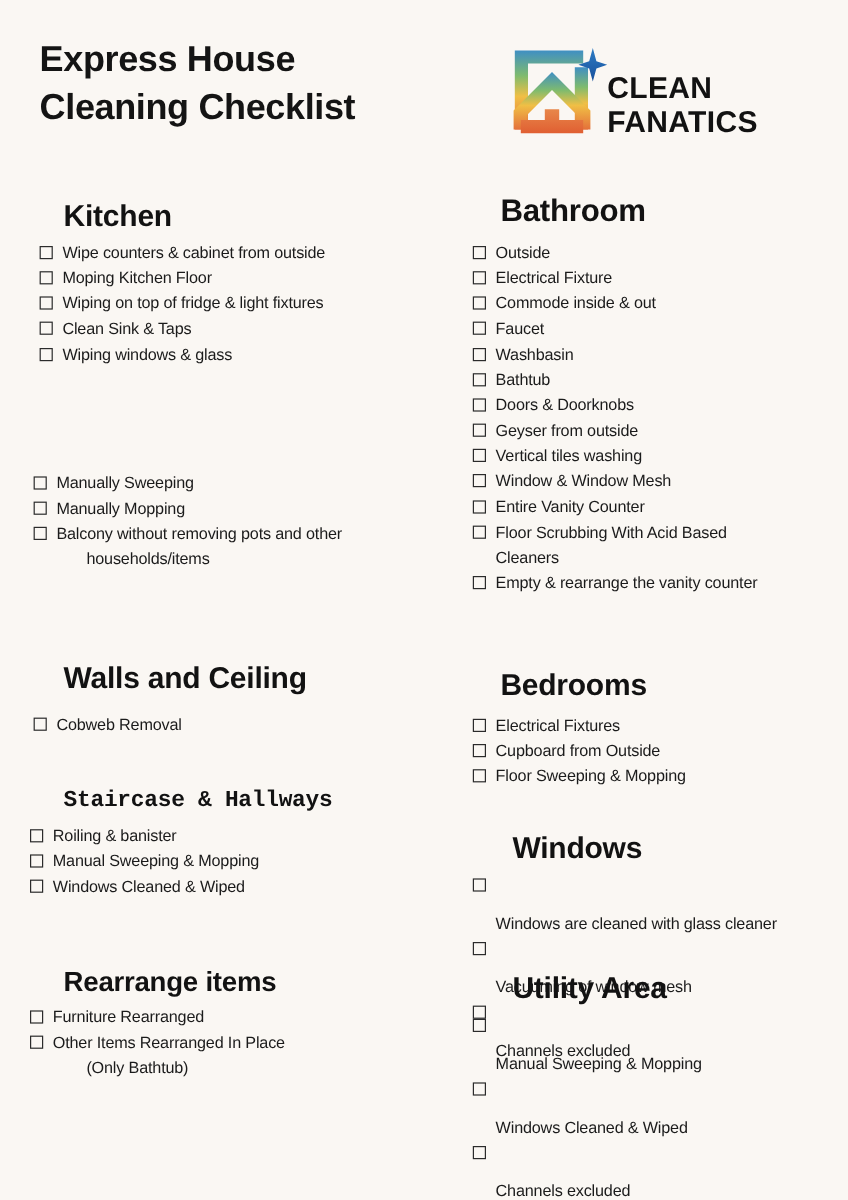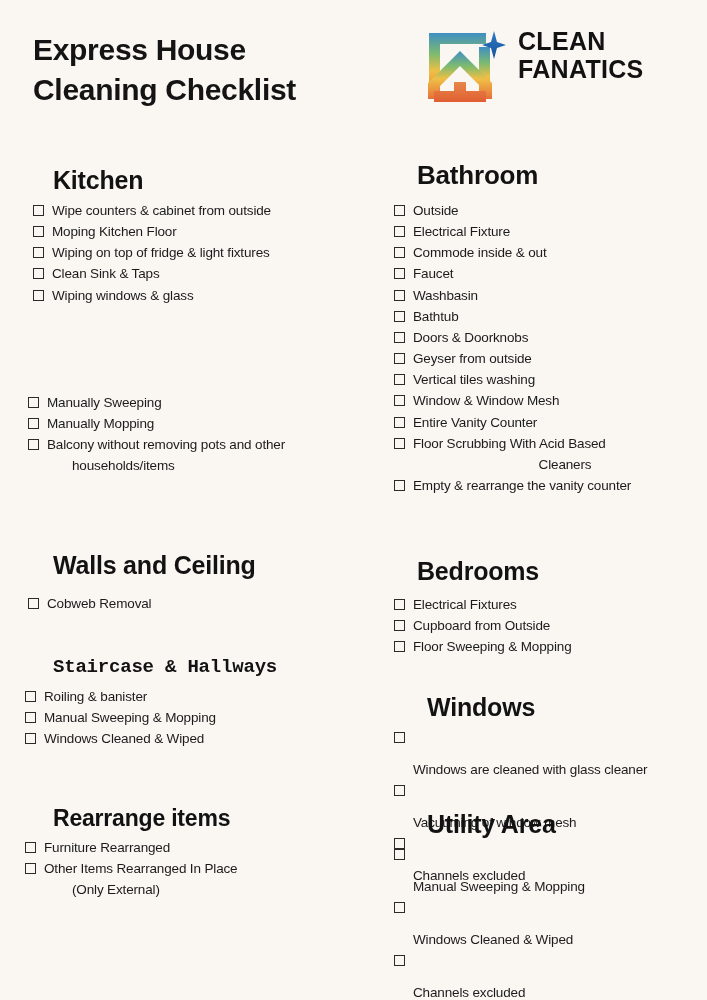--- a/index.html
+++ b/index.html
@@ -32,24 +32,23 @@
     font-weight: bold;
     line-height: 1.33;
     letter-spacing: -0.3px;
     color: #141414;
   }
   .doc-title .line { display: block; }
 
   .brand {
     position: absolute;
     left: 424px;
-    top: 27px;
+    top: 36px;
     display: flex;
-    align-items: flex-start;
-    gap: 12px;
+    align-items: flex-end;
   }
   .brand-mark {
     width: 82px;
     height: 80px;
     flex: none;
   }
   .brand-name {
     font-size: 25px;
     font-weight: bold;
     line-height: 1.12;
@@ -69,21 +68,21 @@
   .section { position: absolute; }
 
   .section-title {
     font-weight: bold;
     color: #121212;
     letter-spacing: -0.2px;
     white-space: nowrap;
     margin: 0 0 6px 0;
   }
 
-  .items { margin: 0; padding: 0; list-style: none; text-align: center; }
+  .items { margin: 0; padding: 0; list-style: none; }
 
   .item {
     display: flex;
     align-items: flex-start;
     gap: 8px;
     margin-bottom: 2px;
   }
   .checkbox {
     width: 11px;
     height: 11px;
@@ -272,21 +271,21 @@
     <ul class="items">
       <li class="item">
         <span class="checkbox"></span>
         <span class="item-label">Furniture Rearranged</span>
       </li>
       <li class="item">
         <span class="checkbox"></span>
         <span class="item-label"> Other Items Rearranged In Place</span>
       </li>
     </ul>
-    <div class="item-note">(Only External)</div>
+    <div class="item-note">(Only Bathtub)</div>
   </div>
 </div>
 
 <div class="col col-right">
 
   <div class="section" id="sec-bathroom">
     <h2 class="section-title">Bathroom</h2>
     <ul class="items">
       <li class="item">
         <span class="checkbox"></span>

